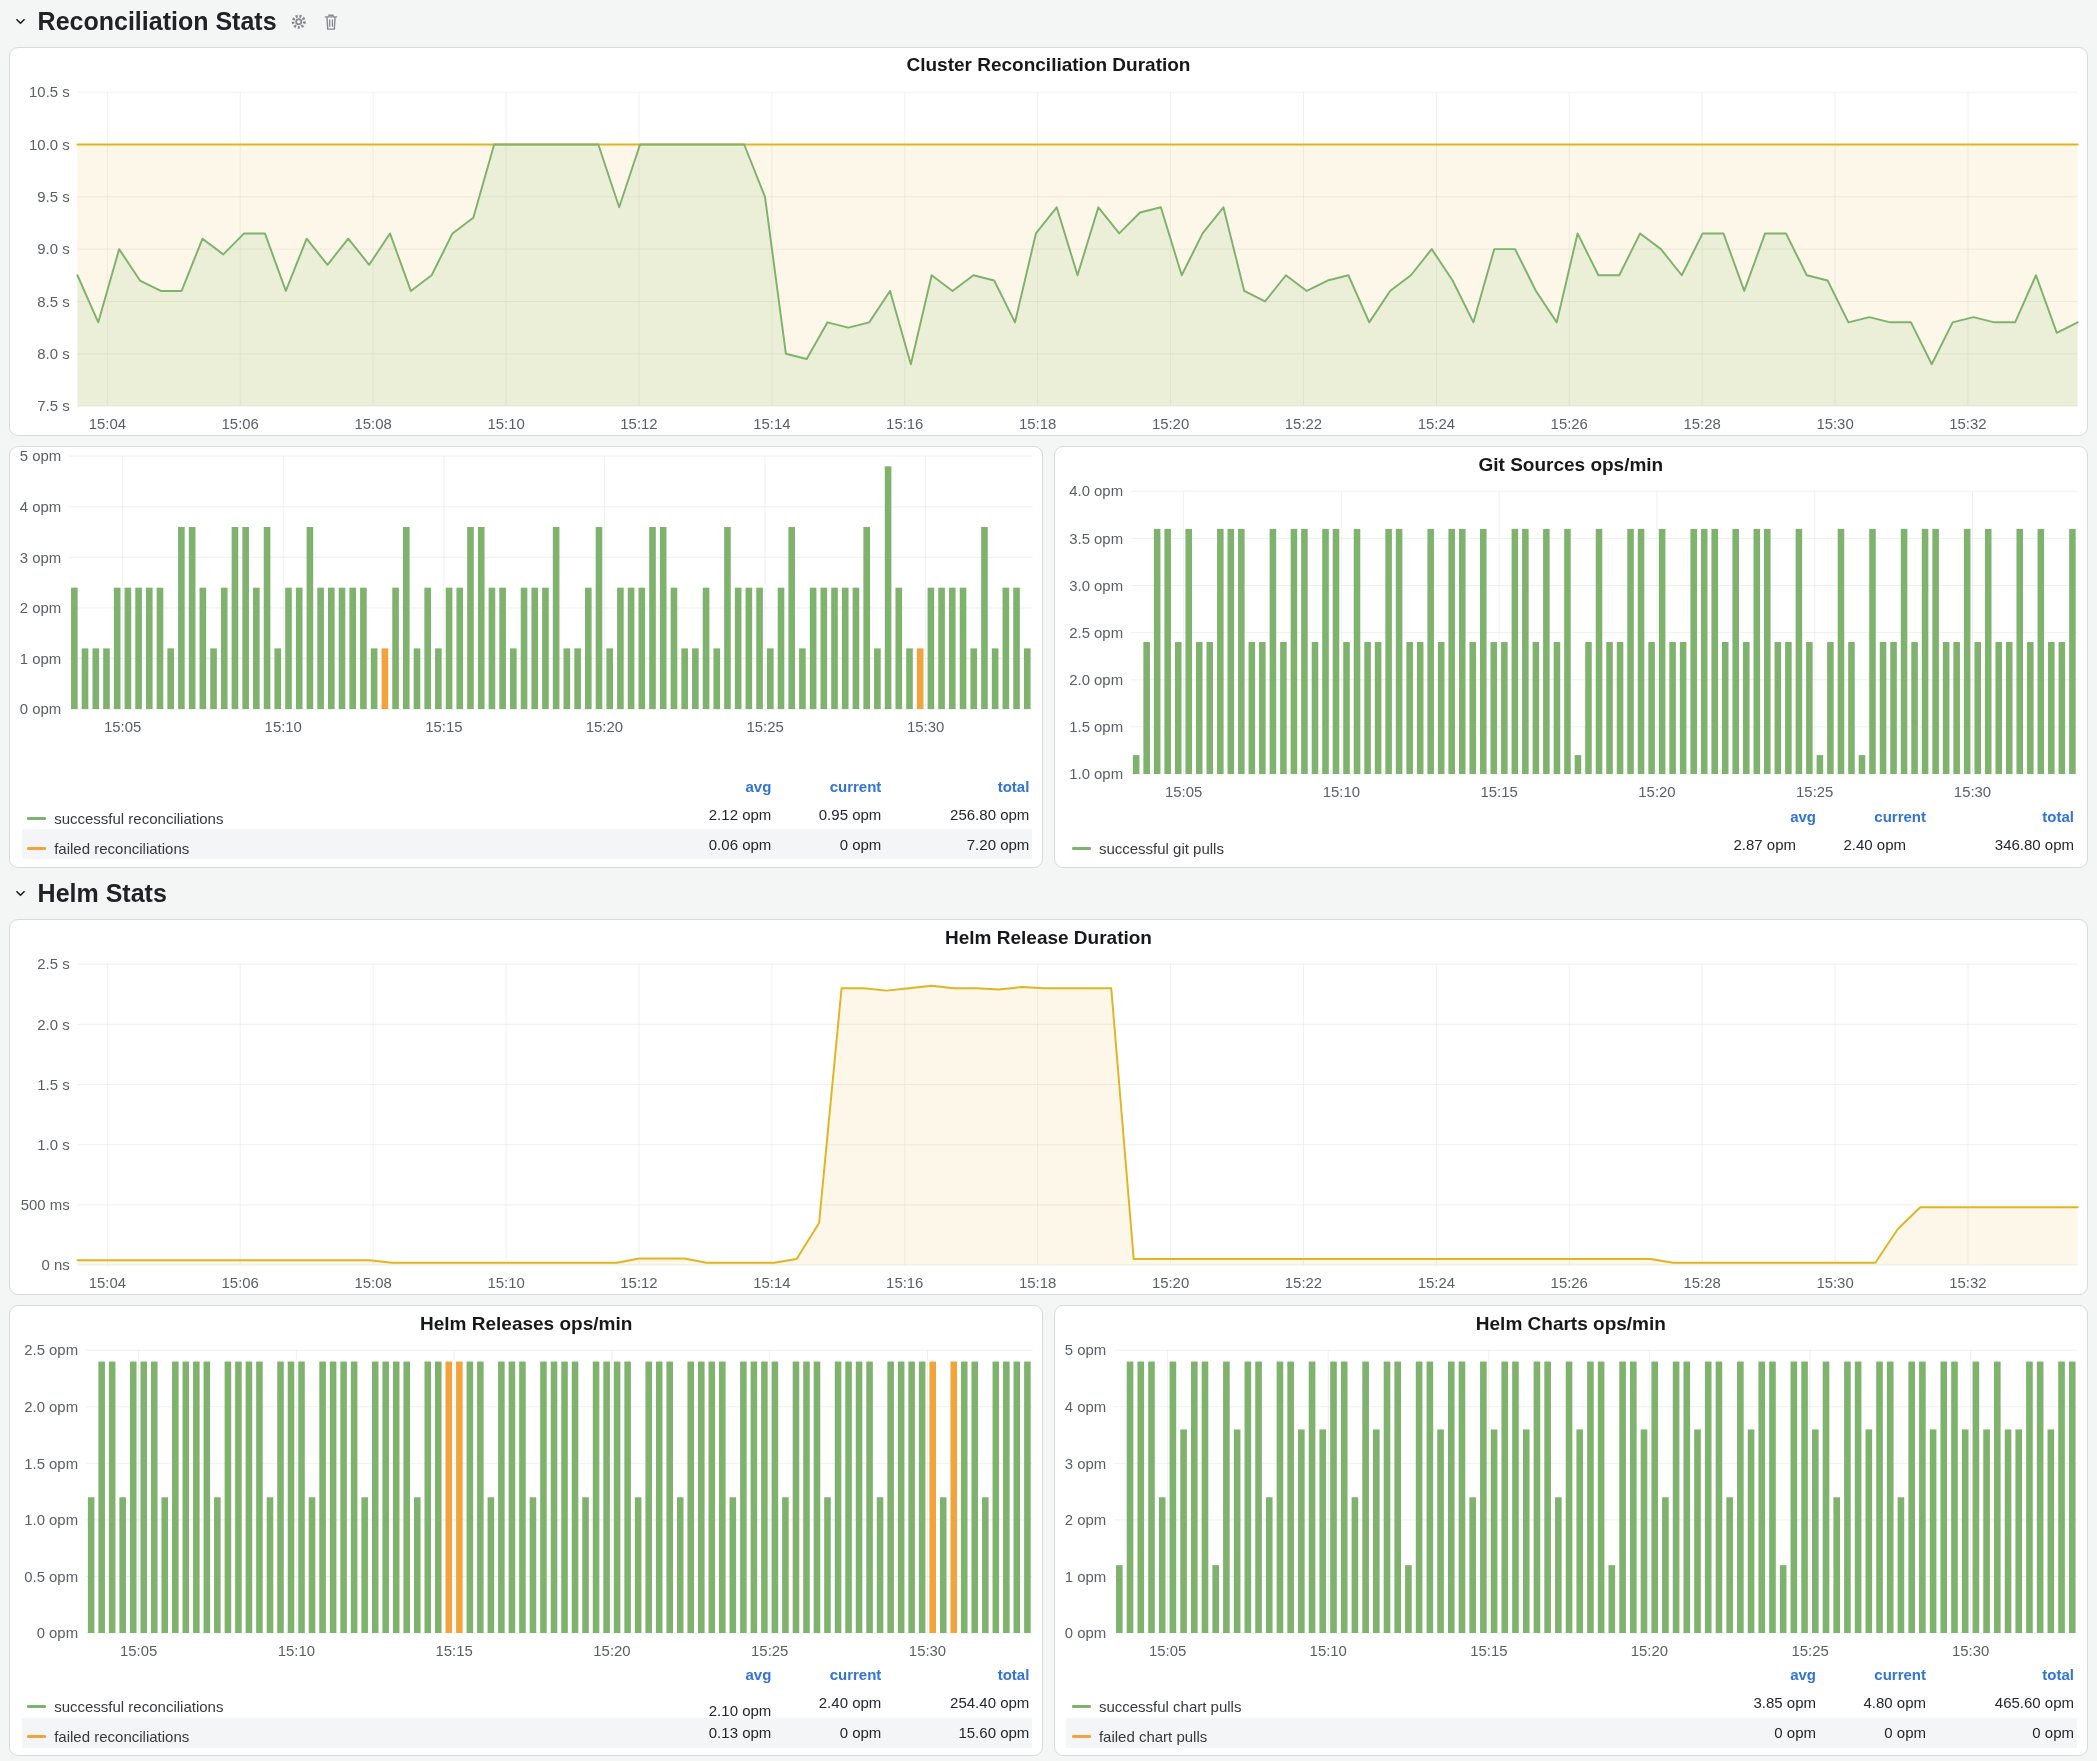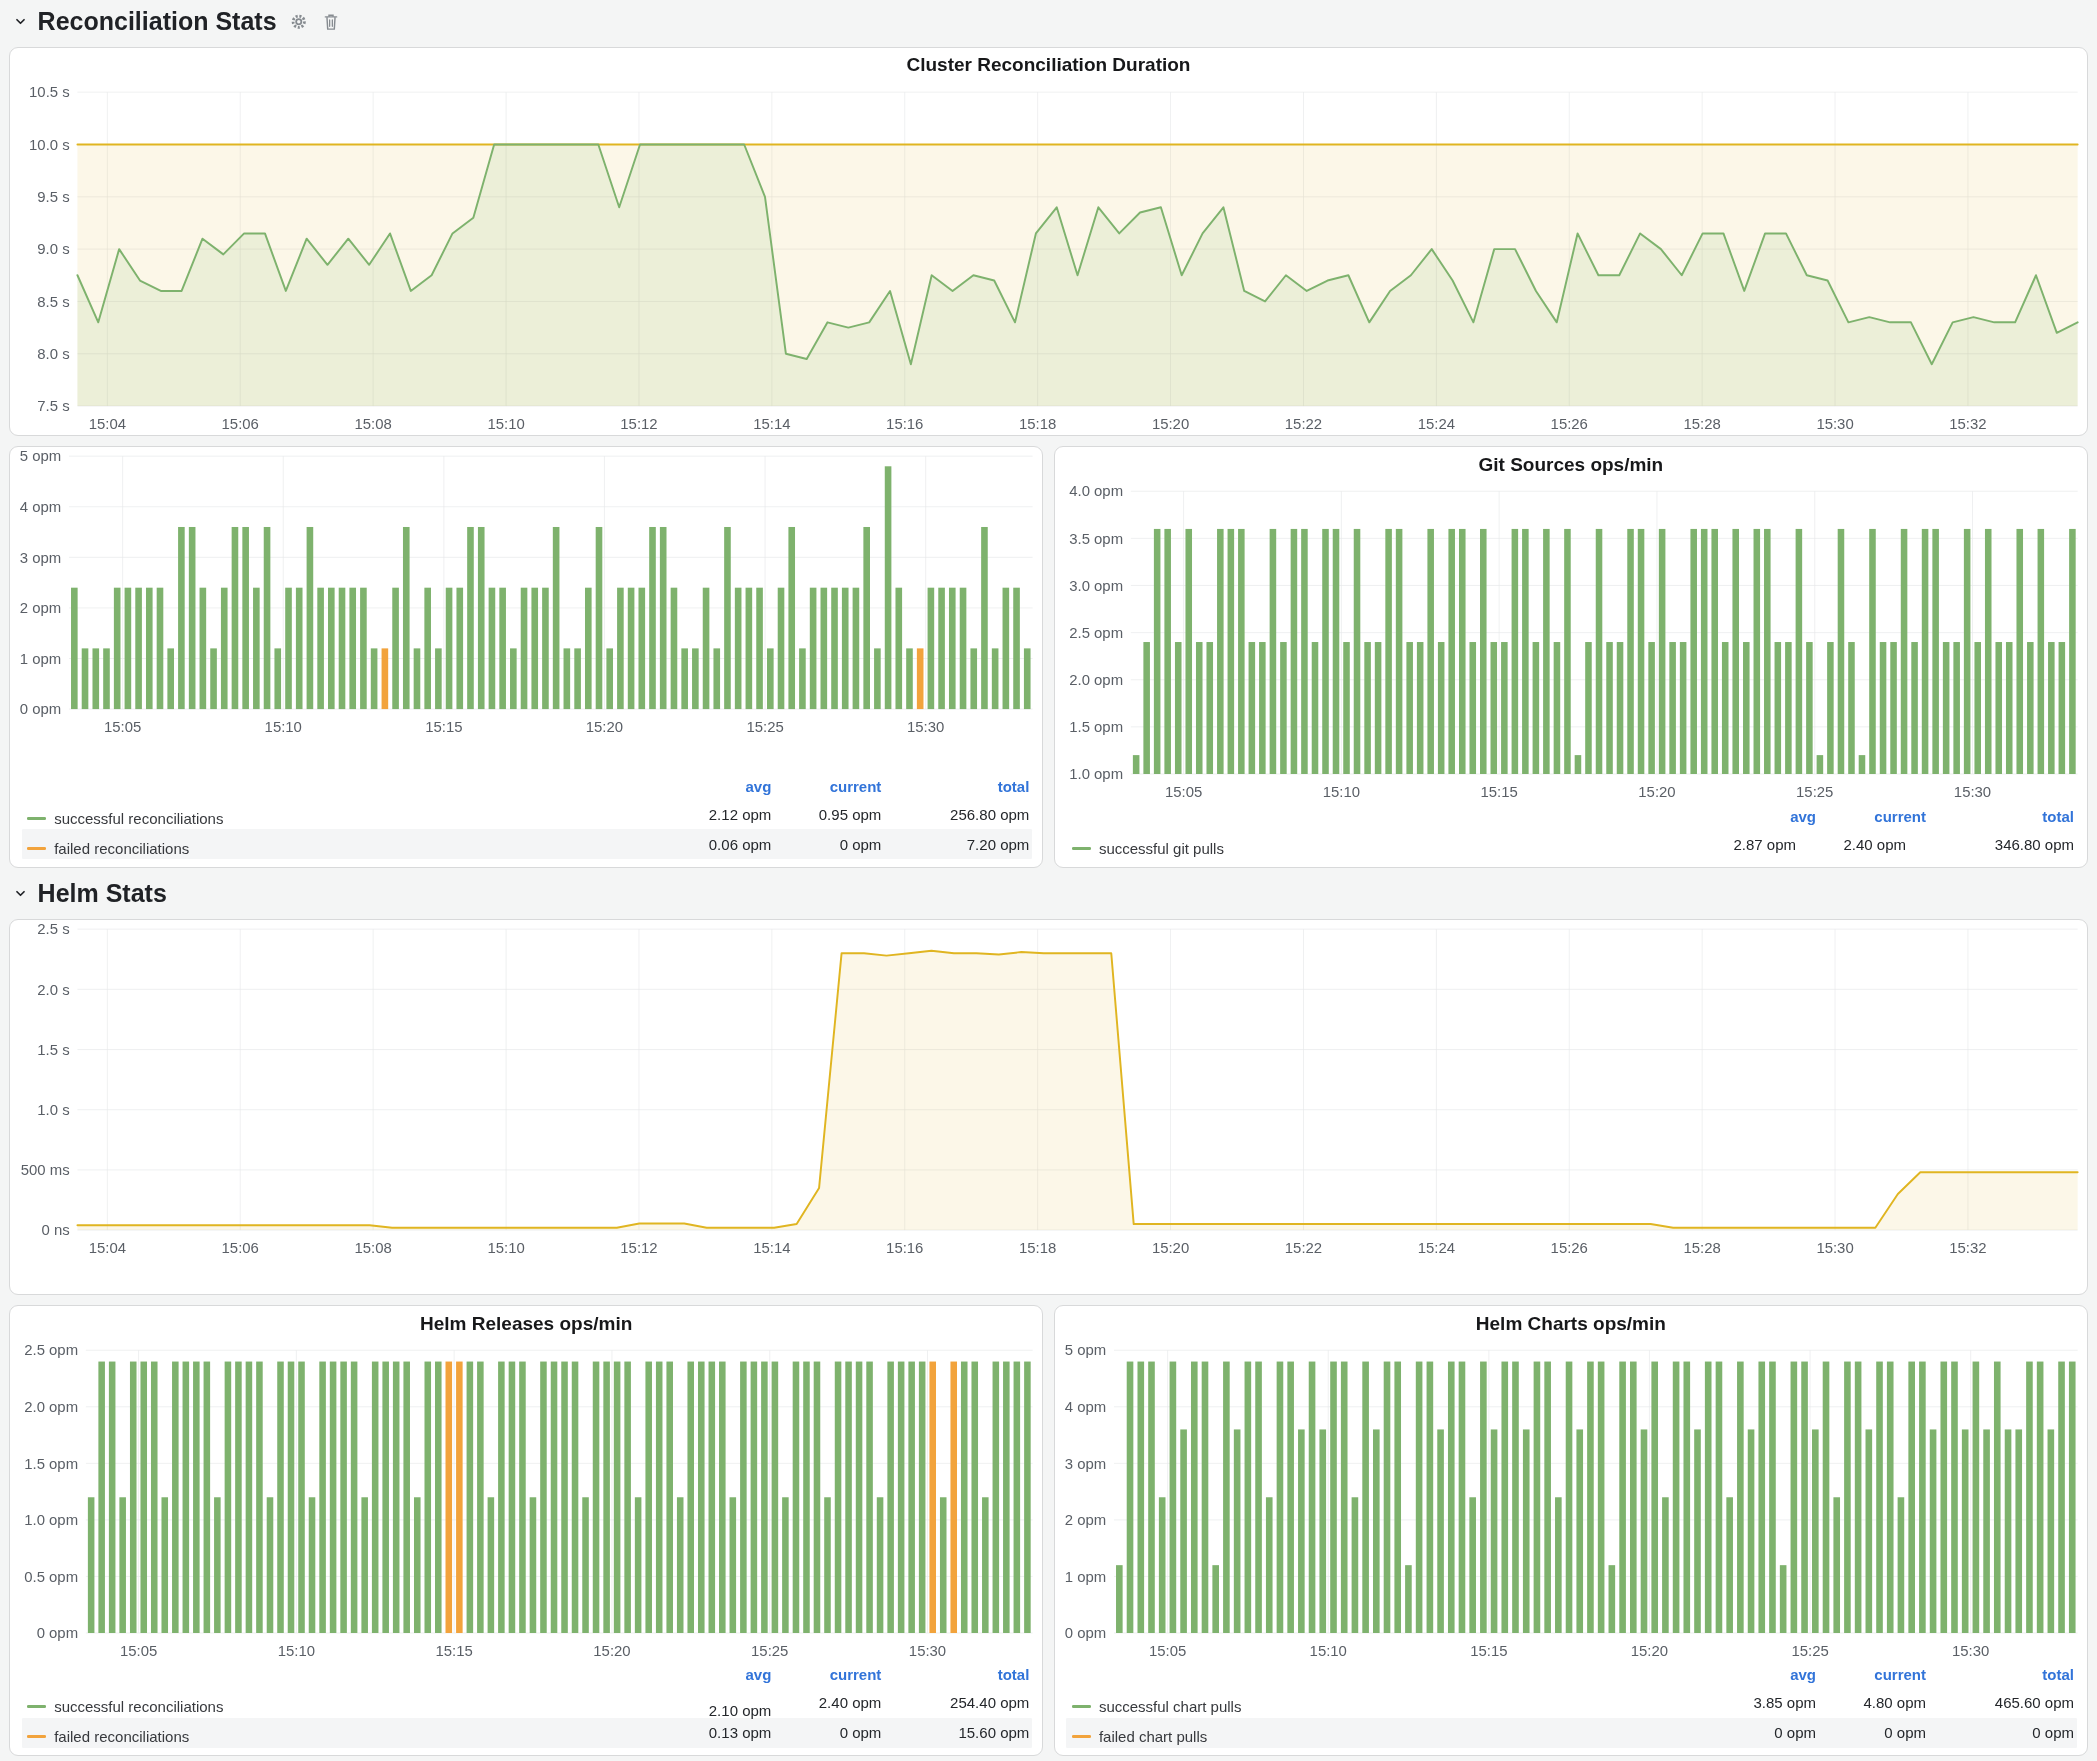--- a/index.html
+++ b/index.html
@@ -416,20 +416,21 @@
   <div class="row-header">
     <span class="chev">
       <svg width="17" height="17" viewBox="0 0 24 24">
           <path d="M7 9.5l5 5 5-5" fill="none" stroke="#202226" stroke-width="2.4" stroke-linecap="round" stroke-linejoin="round"></path>
         </svg>
     </span>
     <span class="row-title">Helm Stats</span>
   </div>
 
   <div class="panel" style="height:376px">
+    <div class="panel-title">Helm Release Duration</div>
     <div class="chart">
         <svg width="2078" height="340" viewBox="0 0 3204 524">
           <line x1="104" x2="3188" y1="478.0" y2="478.0" stroke="#e7e8ea" stroke-width="1"></line>
           <text x="92" y="486.0" text-anchor="end" fill="#5a5f66" font-size="23">0 ns</text>
           <line x1="104" x2="3188" y1="385.2" y2="385.2" stroke="#e7e8ea" stroke-width="1"></line>
           <text x="92" y="393.2" text-anchor="end" fill="#5a5f66" font-size="23">500 ms</text>
           <line x1="104" x2="3188" y1="292.4" y2="292.4" stroke="#e7e8ea" stroke-width="1"></line>
           <text x="92" y="300.4" text-anchor="end" fill="#5a5f66" font-size="23">1.0 s</text>
           <line x1="104" x2="3188" y1="199.6" y2="199.6" stroke="#e7e8ea" stroke-width="1"></line>
           <text x="92" y="207.6" text-anchor="end" fill="#5a5f66" font-size="23">1.5 s</text>

